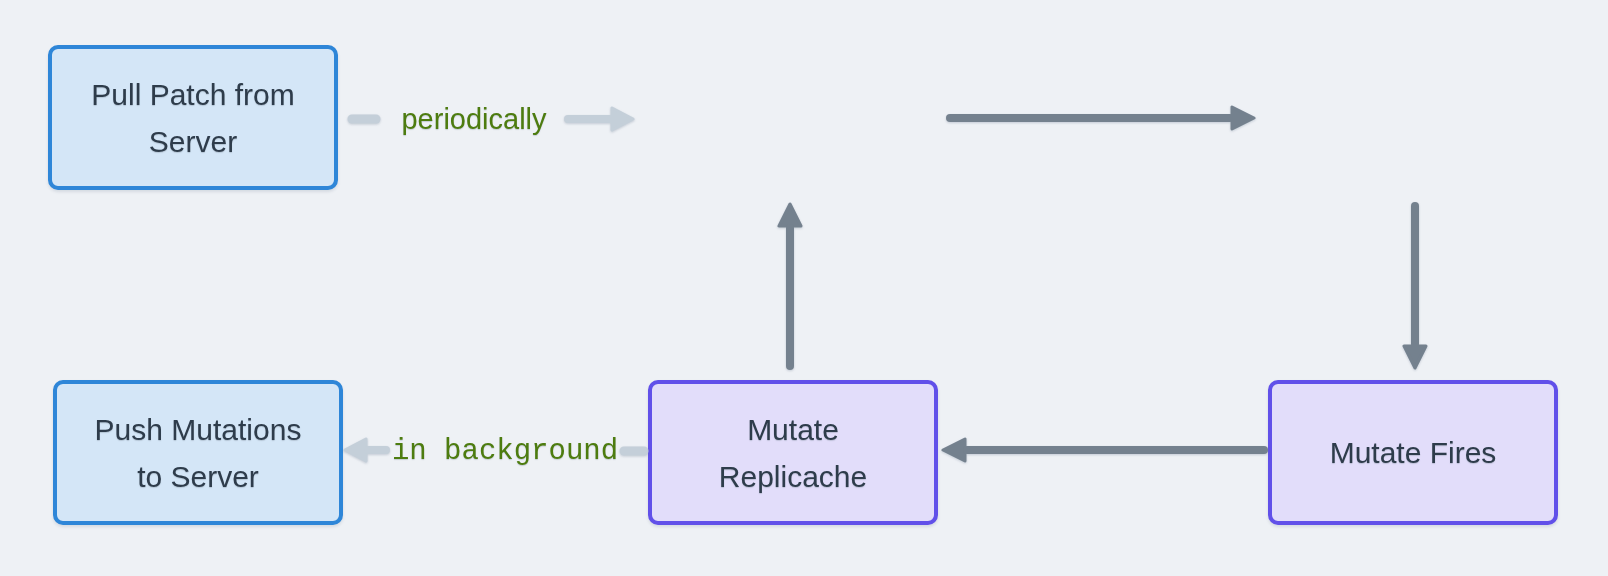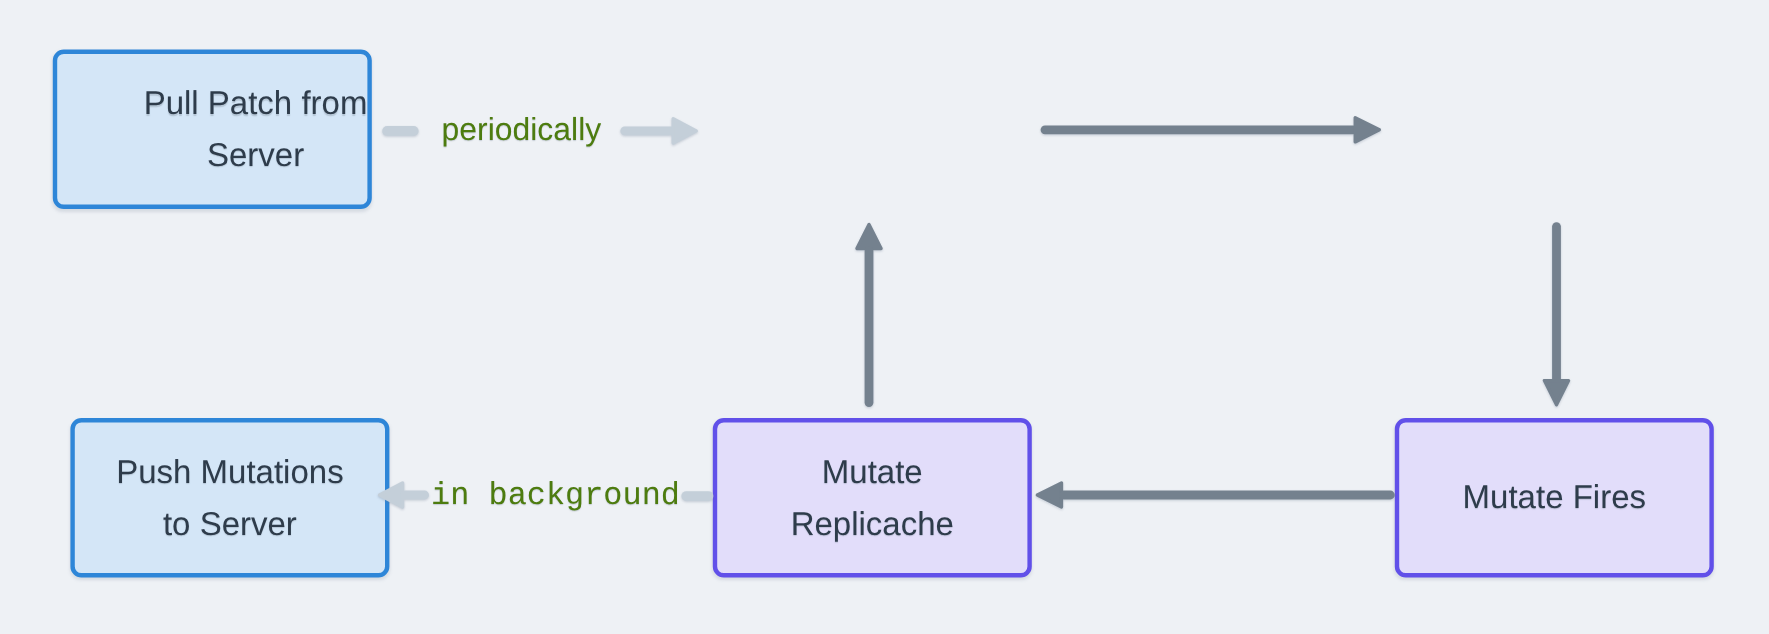--- a/index.html
+++ b/index.html
@@ -31,26 +31,26 @@
     white-space: pre-line;
     font-size: 30px;
     line-height: 47px;
     font-weight: 500;
     color: #2e3c4b;
     text-shadow: 0 1px 1px rgba(120,135,150,0.35);
   }
   .node.blue   { background: #d4e6f7; border-color: #2e86d8; }
   .node.purple { background: #e2ddfa; border-color: #6150e9; }
 
-  .n-pull          { left: 48px;   top: 45px; justify-content: flex-end;  }
+  .n-pull          { left: 48px;   top: 45px;  }
   .n-subscription  { left: 648px;  top: 45px;  }
   .n-render        { left: 1268px; top: 45px;  }
   .n-event         { left: 1268px; top: 380px; }
   .n-mutate        { left: 648px;  top: 380px; }
-  .n-push          { left: 64px;   top: 380px; }
+  .n-push          { left: 53px;   top: 380px; }
 
   .edge-svg {
     position: absolute;
     filter: drop-shadow(0 1px 1px rgba(100,116,139,0.30));
   }
   .stroke-strong { stroke: #74818e; }
   .fill-strong   { fill: #74818e; stroke: #74818e; stroke-width: 3; stroke-linejoin: round; }
   .stroke-light  { stroke: #c4cfd9; }
   .fill-light    { fill: #c4cfd9; stroke: #c4cfd9; stroke-width: 3; stroke-linejoin: round; }
   .shaft { stroke-width: 8; stroke-linecap: round; fill: none; }

